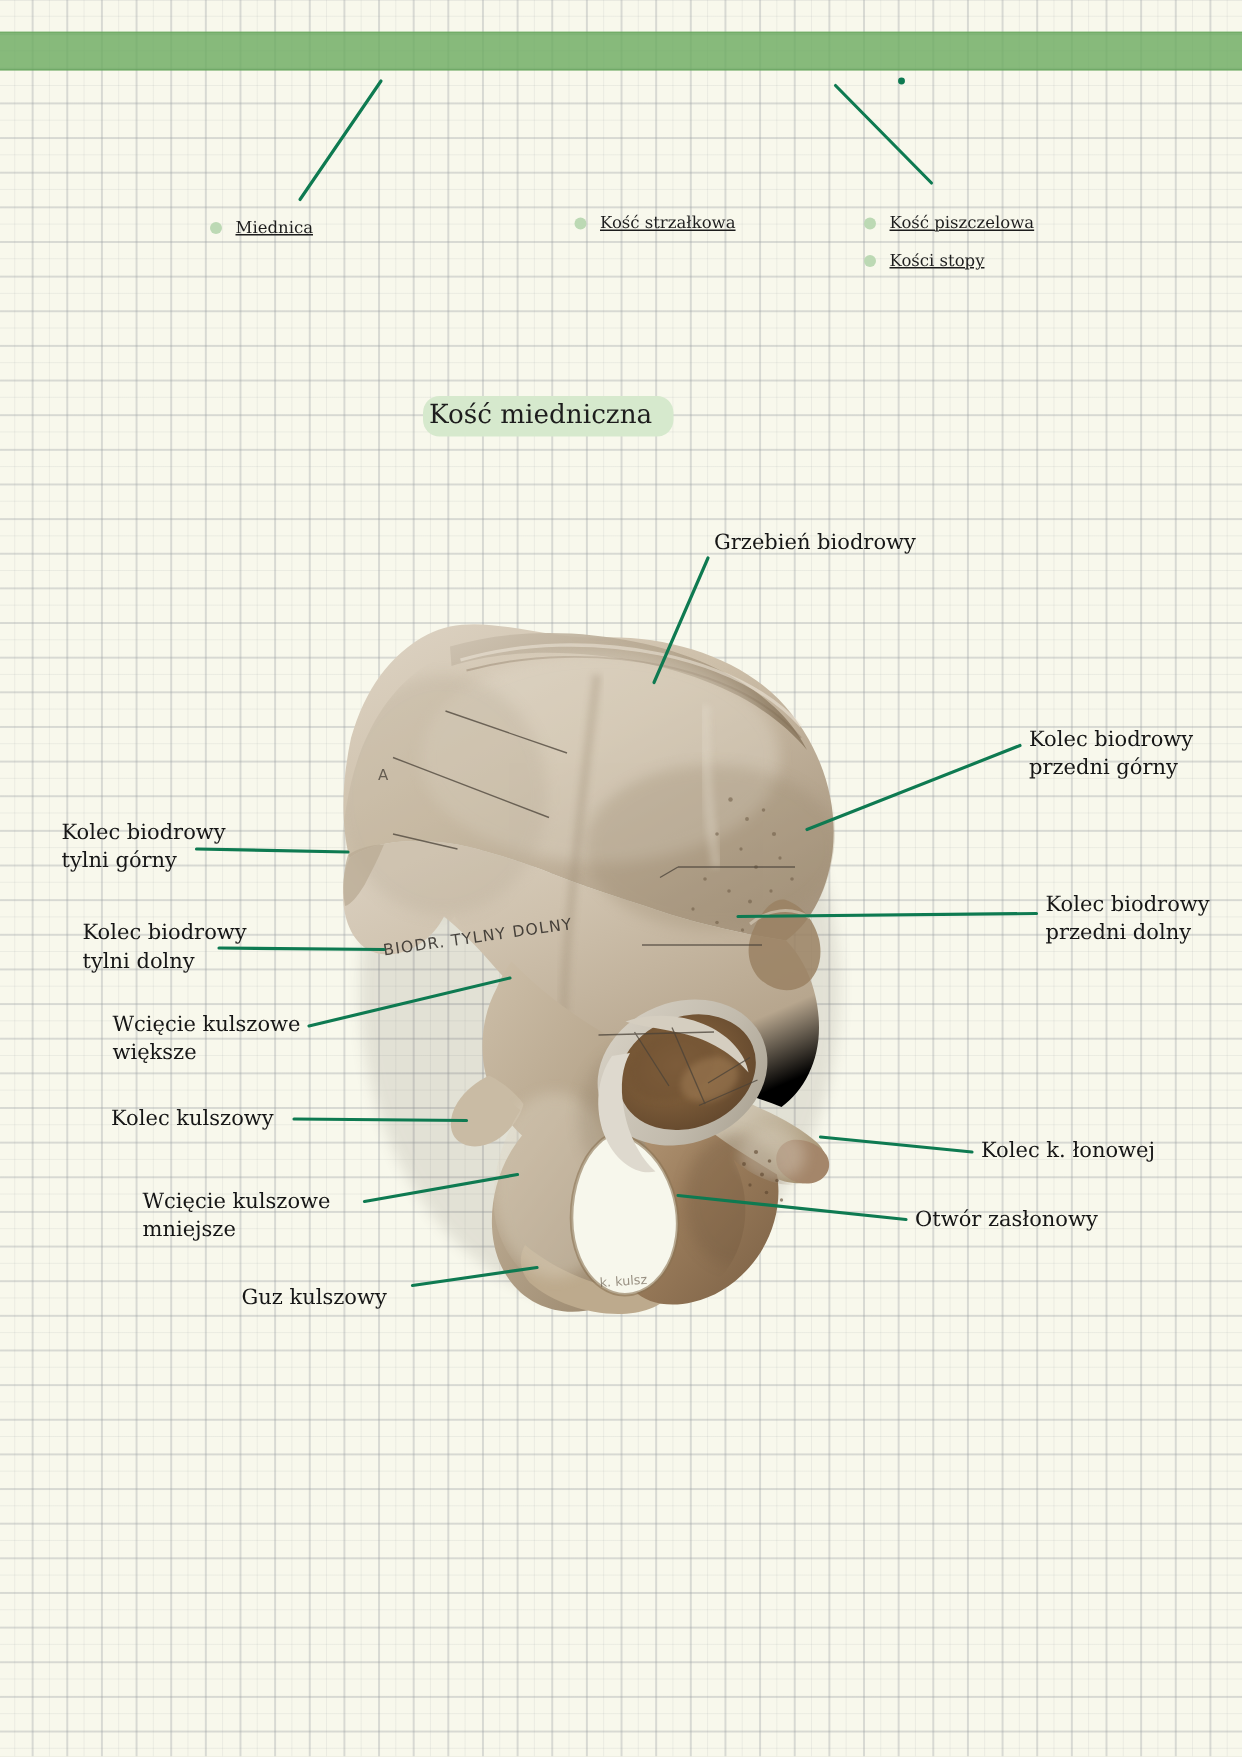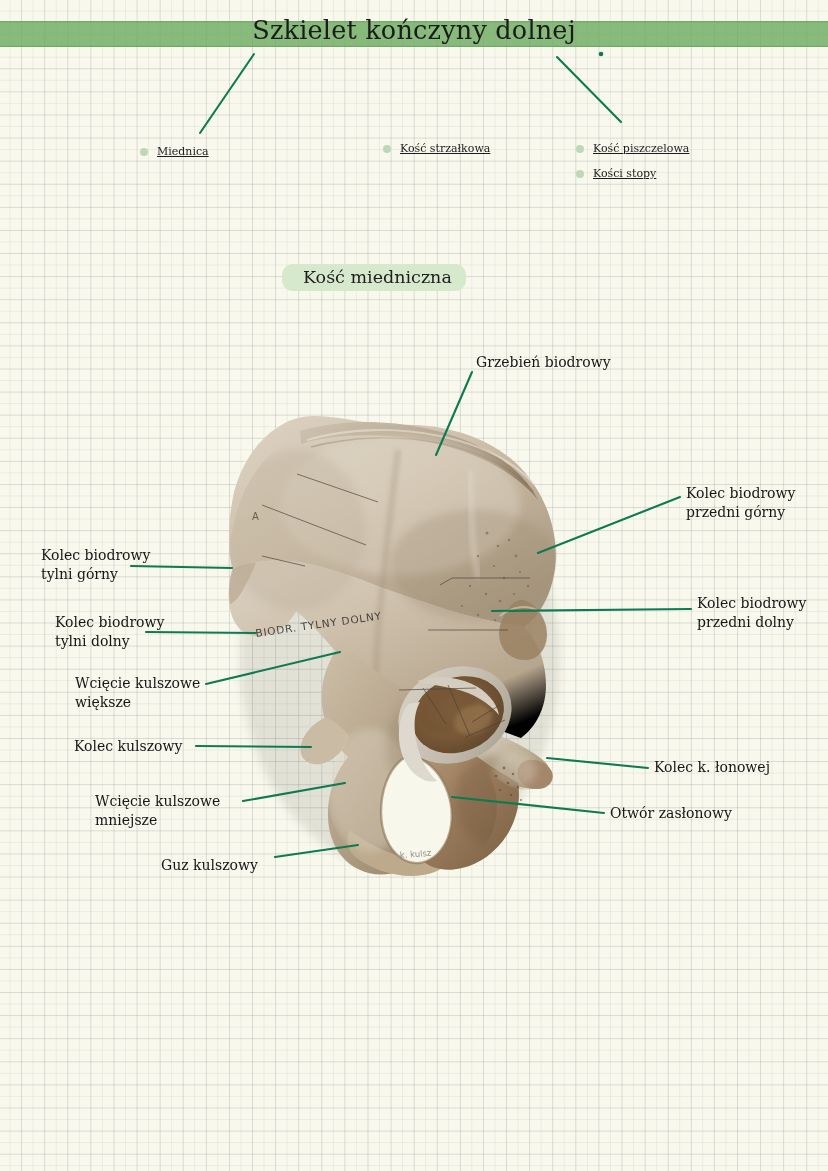--- a/index.html
+++ b/index.html
@@ -74,21 +74,21 @@
   }
   #legend-col-1 { left: 140px; top: 139px; }
   #legend-col-2 { left: 383px; top: 136px; }
   #legend-col-3 { left: 576px; top: 136px; }
 
   
   #section-chip {
     position: absolute;
     left: 282px;
     top: 264px;
-    padding: 2px 14px 3px 21px;
+    padding: 2px 14px 3px 4px;
     border-radius: 11px;
     background: #d6e9cd;
     font-size: 17.5px;
     line-height: 22px;
     color: #1d1d1d;
     white-space: nowrap;
   }
 
   
   #line-layer, #bone-layer {
@@ -111,21 +111,20 @@
   }
   .callout.right { text-align: left; }
   .callout.left  { text-align: left; }
 </style>
 </head>
 <body>
 
 <div id="page">
 
   <div id="header-band"></div>
-  <div id="page-title">Szkielet kończyny dolnej</div>
 
   <div class="legend-col" id="legend-col-1">
     <div class="legend-item">
       <span class="legend-bullet"></span>
       <span>Miednica</span>
     </div>
   </div>
 
   <div class="legend-col" id="legend-col-2">
     <div class="legend-item">

